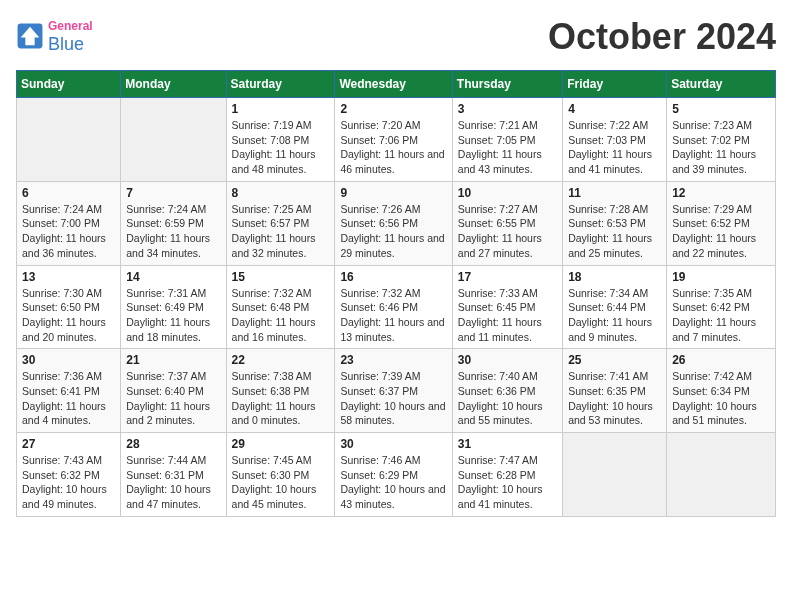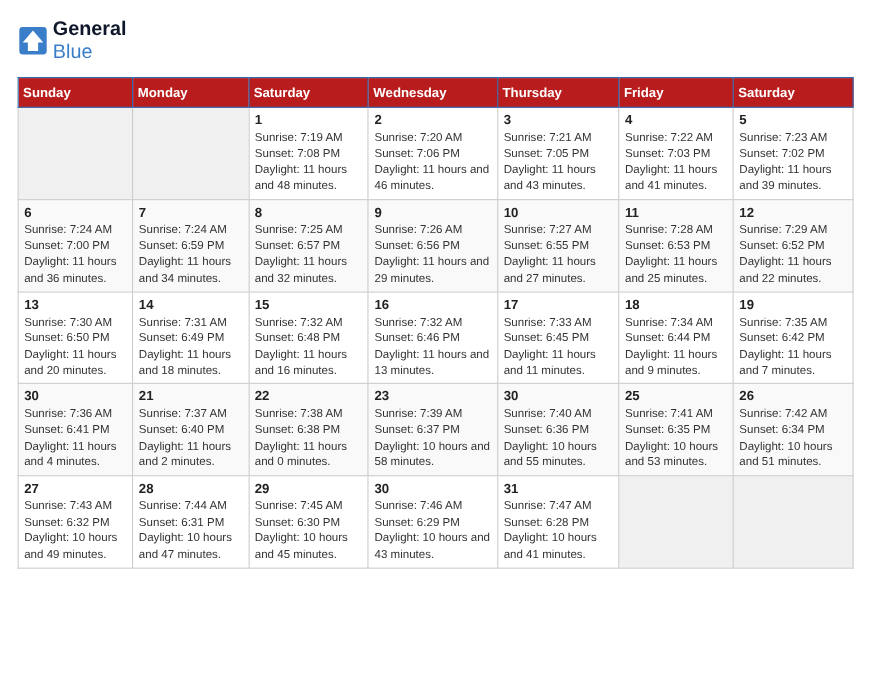--- a/index.html
+++ b/index.html
@@ -36,21 +36,21 @@
     .calendar-subtitle {
       font-size: 14px;
       color: #555;
     }
     table {
       width: 100%;
       border-collapse: collapse;
       font-size: 11px;
     }
     thead tr th {
-      background-color: #b91c1c;
+      background-color: #15803d;
       color: #fff;
       padding: 6px 4px;
       text-align: left;
       font-size: 12px;
       border: 1px solid #2e6ab0;
     }
     tbody tr td {
       border: 1px solid #ccc;
       vertical-align: top;
       padding: 4px 5px;
@@ -79,26 +79,27 @@
 </head>
 <body>
 
 <div class="header">
   <div class="logo">
     <svg class="logo-icon" viewBox="0 0 36 36">
       <rect x="2" y="2" width="32" height="32" rx="4" fill="#3a7dc9"></rect>
       <polygon points="18,6 30,20 24,20 24,30 12,30 12,20 6,20" fill="white"></polygon>
     </svg>
     <div>
-      <span style="font-size:18px;font-weight:bold;color:#0f172a;">General</span>
+      <span style="font-size:12px;font-weight:bold;color:#ec4899;">General</span>
       <br>
       <span style="font-size:18px;font-weight:normal;color:#3a7dc9;">Blue</span>
     </div>
   </div>
   <div class="title-block">
+    <div class="calendar-title">October 2024</div>
   </div>
 </div>
 
 <table>
   <thead>
     <tr>
     <th>Sunday</th>
         <th>Monday</th>
         <th>Saturday</th>
         <th>Wednesday</th>

